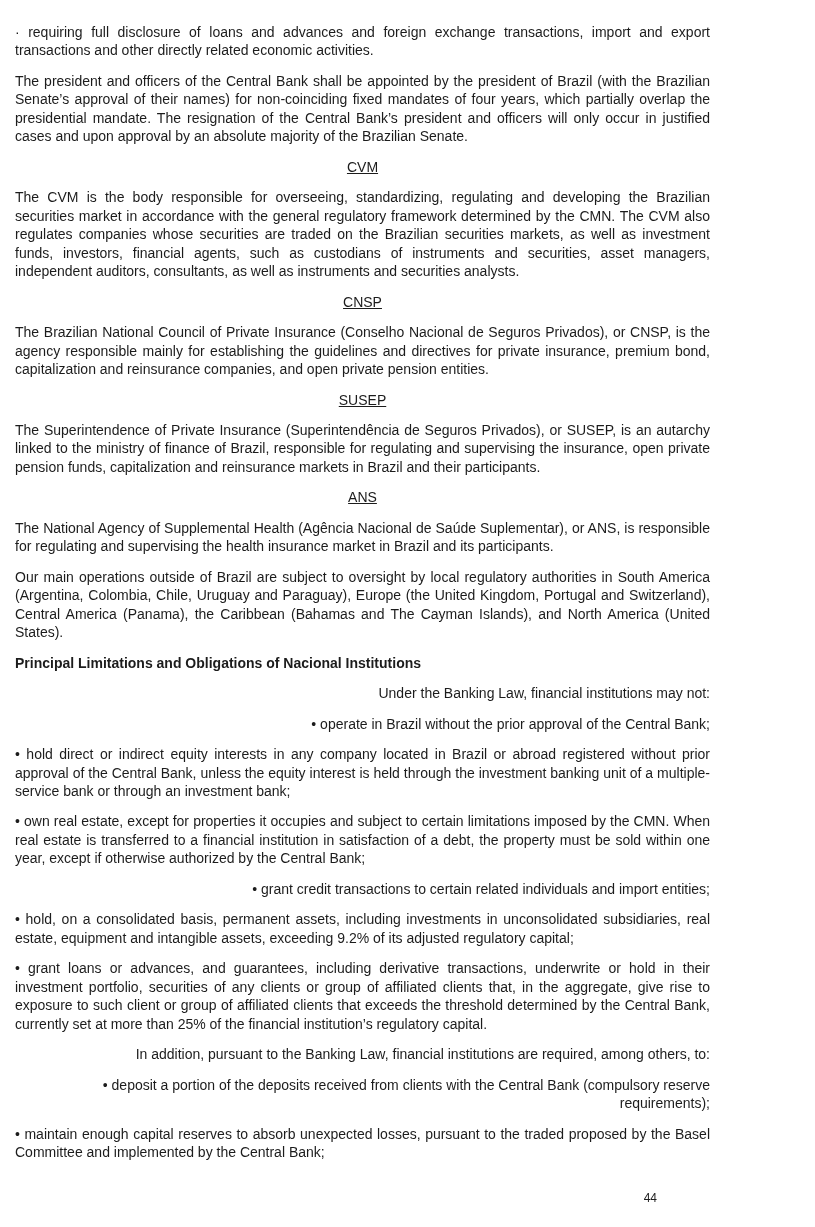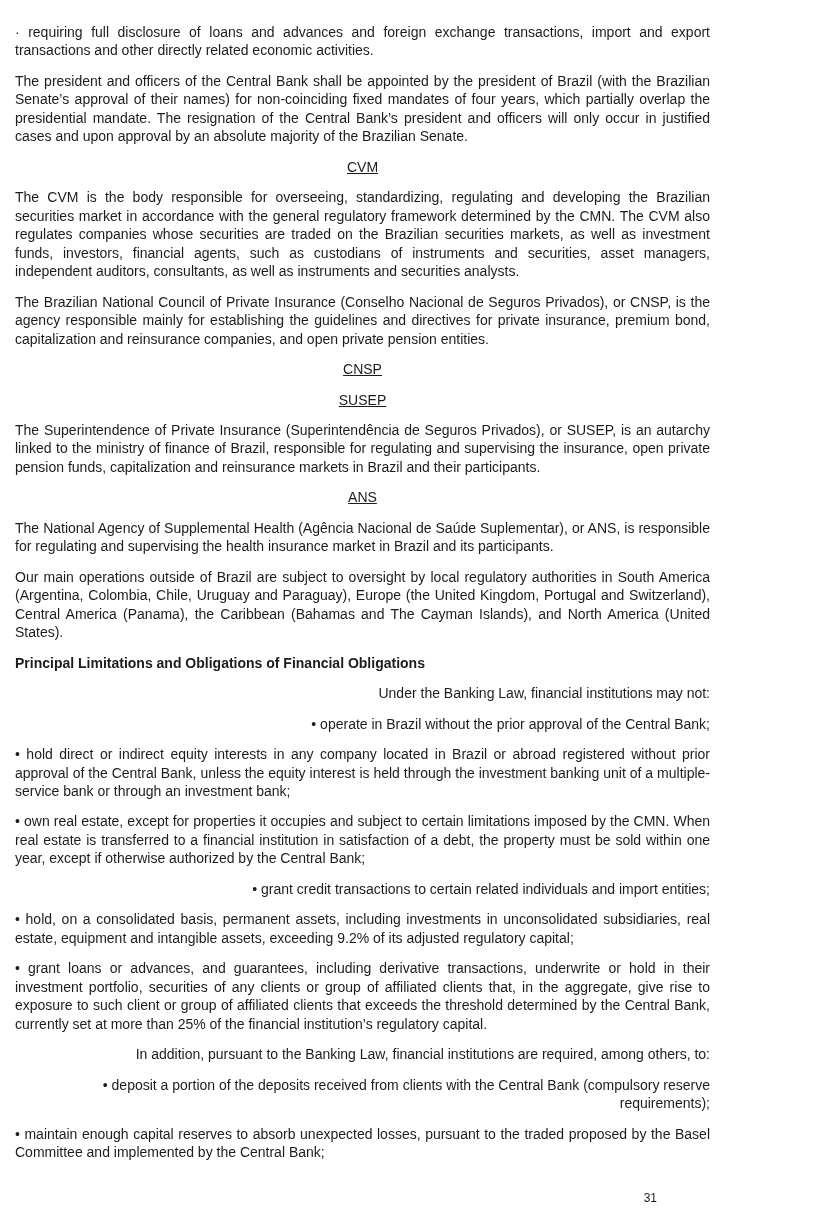--- a/index.html
+++ b/index.html
@@ -51,35 +51,35 @@
 <div class="page">
 
   <p class="para">· requiring full disclosure of loans and advances and foreign exchange transactions, import and export transactions and other directly related economic activities.</p>
 
   <p class="para">The president and officers of the Central Bank shall be appointed by the president of Brazil (with the Brazilian Senate’s approval of their names) for non-coinciding fixed mandates of four years, which partially overlap the presidential mandate. The resignation of the Central Bank’s president and officers will only occur in justified cases and upon approval by an absolute majority of the Brazilian Senate.</p>
 
   <p class="para heading-underline">CVM</p>
 
   <p class="para">The CVM is the body responsible for overseeing, standardizing, regulating and developing the Brazilian securities market in accordance with the general regulatory framework determined by the CMN. The CVM also regulates companies whose securities are traded on the Brazilian securities markets, as well as investment funds, investors, financial agents, such as custodians of instruments and securities, asset managers, independent auditors, consultants, as well as instruments and securities analysts.</p>
 
+  <p class="para heading-underline">CNSP</p>
+
   <p class="para">The Brazilian National Council of Private Insurance (Conselho Nacional de Seguros Privados), or CNSP, is the agency responsible mainly for establishing the guidelines and directives for private insurance, premium bond, capitalization and reinsurance companies, and open private pension entities.</p>
-
-  <p class="para heading-underline">CNSP</p>
 
   <p class="para heading-underline">SUSEP</p>
 
   <p class="para">The Superintendence of Private Insurance (Superintendência de Seguros Privados), or SUSEP, is an autarchy linked to the ministry of finance of Brazil, responsible for regulating and supervising the insurance, open private pension funds, capitalization and reinsurance markets in Brazil and their participants.</p>
 
   <p class="para heading-underline">ANS</p>
 
   <p class="para">The National Agency of Supplemental Health (Agência Nacional de Saúde Suplementar), or ANS, is responsible for regulating and supervising the health insurance market in Brazil and its participants.</p>
 
   <p class="para">Our main operations outside of Brazil are subject to oversight by local regulatory authorities in South America (Argentina, Colombia, Chile, Uruguay and Paraguay), Europe (the United Kingdom, Portugal and Switzerland), Central America (Panama), the Caribbean (Bahamas and The Cayman Islands), and North America (United States).</p>
 
-  <p class="para heading-bold">Principal Limitations and Obligations of Financial Obligations</p>
+  <p class="para heading-bold">Principal Limitations and Obligations of Nacional Institutions</p>
 
   <p class="para plain">Under the Banking Law, financial institutions may not:</p>
 
   <p class="para plain">• operate in Brazil without the prior approval of the Central Bank;</p>
 
   <p class="para">•  hold direct or indirect equity interests in any company located in Brazil or abroad registered without prior approval of the Central Bank, unless the equity interest is held through the investment banking unit of a multiple-service bank or through an investment bank;</p>
 
   <p class="para">• own real estate, except for properties it occupies and subject to certain limitations imposed by the CMN. When real estate is transferred to a financial institution in satisfaction of a debt, the property must be sold within one year, except if otherwise authorized by the Central Bank;</p>
 
   <p class="para plain">• grant credit transactions to certain related individuals and import entities;</p>
@@ -87,15 +87,15 @@
   <p class="para">• hold, on a consolidated basis, permanent assets, including investments in unconsolidated subsidiaries, real estate, equipment and intangible assets, exceeding 9.2% of its adjusted regulatory capital;</p>
 
   <p class="para">• grant loans or advances, and guarantees, including derivative transactions, underwrite or hold in their investment portfolio, securities of any clients or group of affiliated clients that, in the aggregate, give rise to exposure to such client or group of affiliated clients that exceeds the threshold determined by the Central Bank, currently set at more than 25% of the financial institution’s regulatory capital.</p>
 
   <p class="para plain">In addition, pursuant to the Banking Law, financial institutions are required, among others, to:</p>
 
   <p class="para plain">• deposit a portion of the deposits received from clients with the Central Bank (compulsory reserve requirements);</p>
 
   <p class="para">• maintain enough capital reserves to absorb unexpected losses, pursuant to the traded proposed by the Basel Committee and implemented by the Central Bank;</p>
 
-  <div class="page-number">31</div>
+  <div class="page-number">44</div>
 
 </div>
 
 </body></html>

